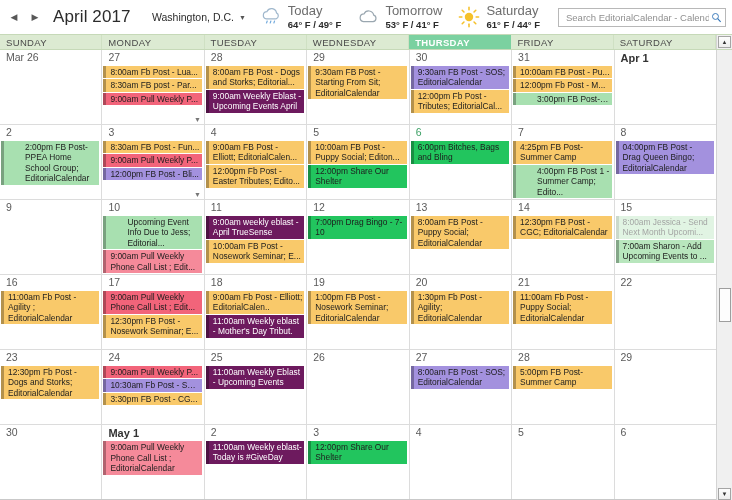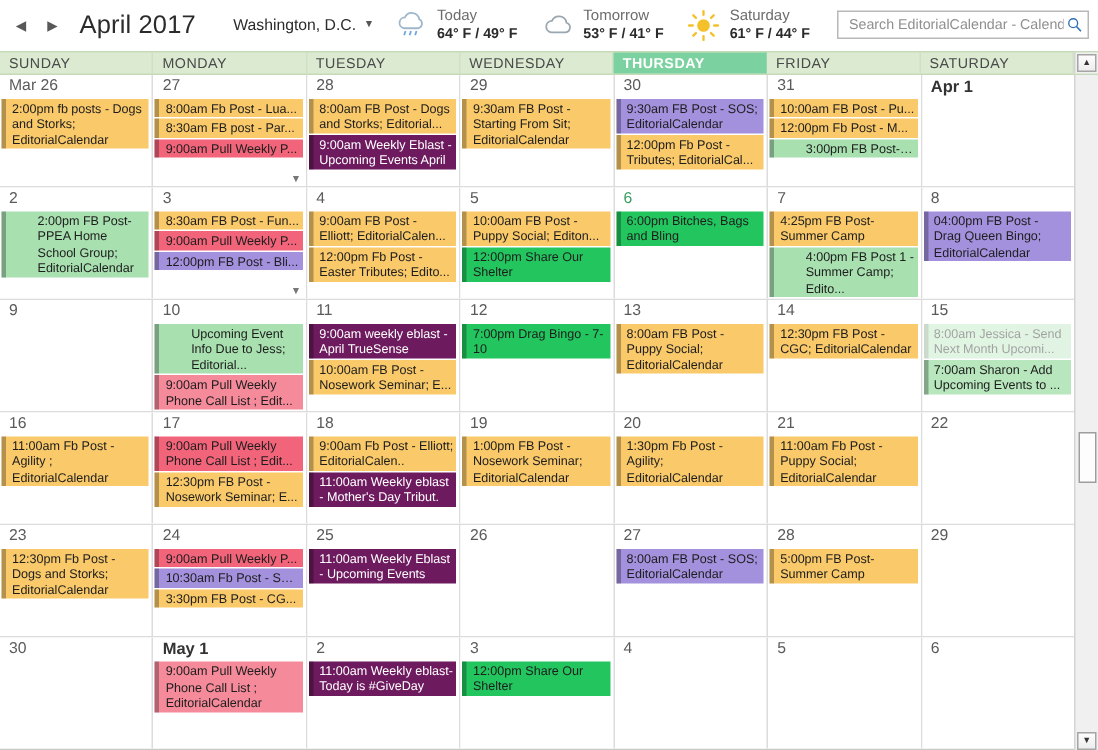--- a/index.html
+++ b/index.html
@@ -50,21 +50,21 @@
     margin-right: 14px;
   }
   .location .caret { font-size: 7px; color: #555; }
   .wx {
     display: flex; align-items: center;
     gap: 6px;
     margin-right: 16px;
   }
   .wx-icon { width: 22px; height: 22px; flex: 0 0 22px; }
   .wx-text { line-height: 1.22; white-space: nowrap; }
-  .wx-label { font-size: 10px; color: #6d6d6d; }
+  .wx-label { font-size: 13px; color: #6d6d6d; }
   .wx-temp  { font-size: 9.5px; color: #2b2b2b; font-weight: bold; }
   .search-box {
     width: 168px; height: 19px;
     border: 1px solid #b8b8b8;
     background: #fff;
     display: flex; align-items: center;
     padding: 0 3px 0 5px;
     margin-left: 2px;
   }
   .search-box input {
@@ -284,23 +284,20 @@
     <div class="scroll-gutter-head">
       <div class="spin-btn">▲</div>
     </div>
   </div>
 
 <div class="gridwrap">
   <div class="grid">
       <div class="week">
         <div class="day">
           <div class="daynum">Mar 26</div>
-          <div class="ev-list">
-            <div class="ev c-orange">2:00pm fb posts - Dogs and Storks; EditorialCalendar</div>
-          </div>
         </div>
         <div class="day">
           <div class="daynum">27</div>
           <div class="ev-list">
             <div class="ev c-orange clip1">8:00am Fb Post - Lua...</div>
             <div class="ev c-orange clip1">8:30am FB post - Par...</div>
             <div class="ev c-pink clip1">9:00am Pull Weekly P...</div>
           </div>
           <div class="overflow-caret">▼</div>
         </div>

